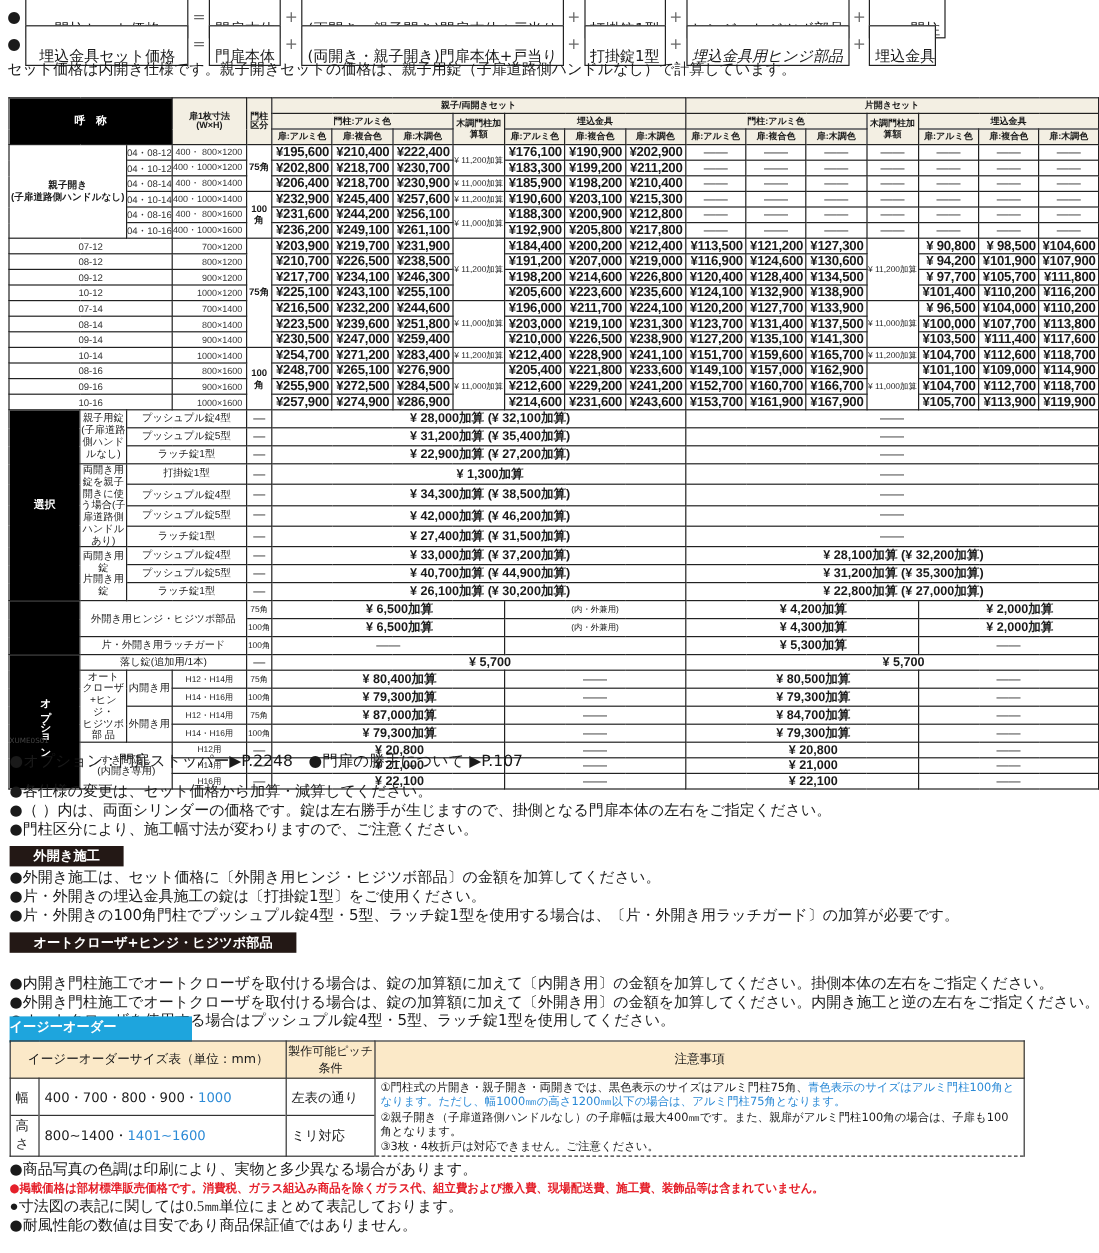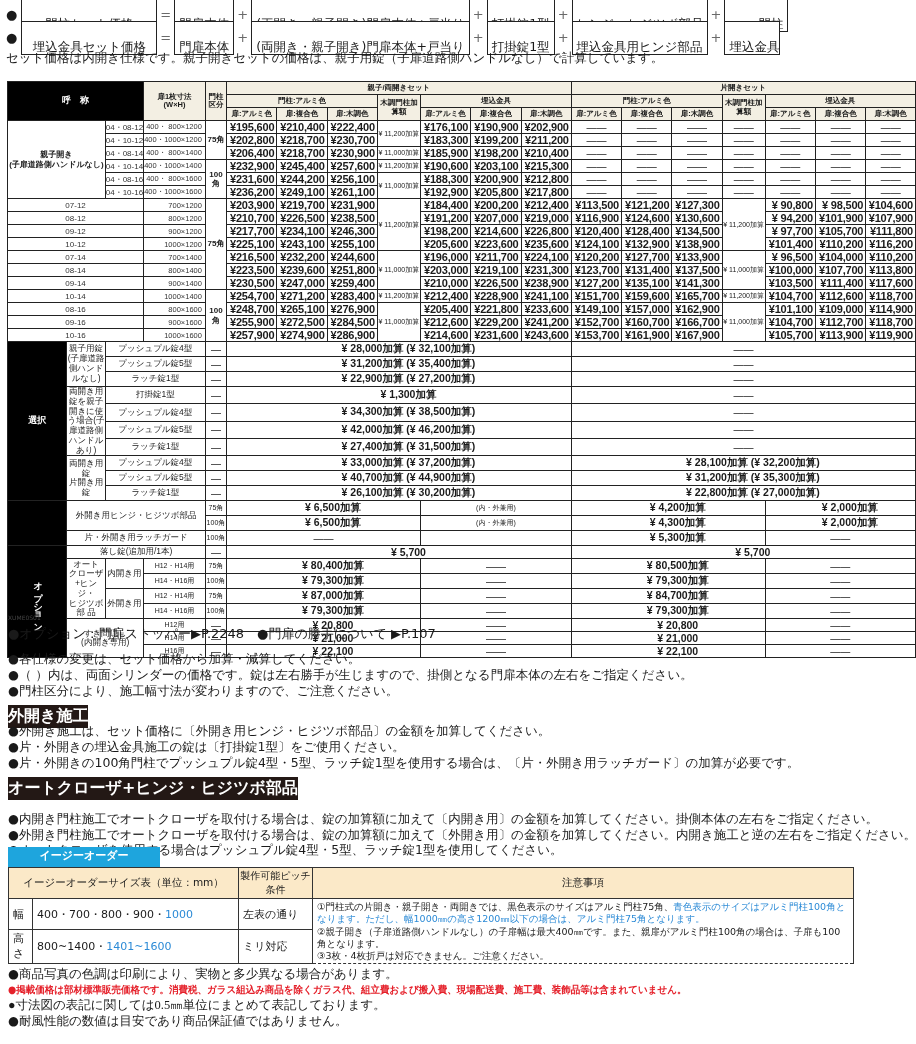--- a/index.html
+++ b/index.html
@@ -22,22 +22,22 @@
   table.price td.grp { font-size: 8px; font-weight: bold; line-height: 1.15; white-space: normal; }
   table.price td.wood { font-size: 7px; }
   table.price td.dash { font-size: 10px; }
   table.price td.side { background: #000; color: #fff; font-weight: bold; font-size: 9px; white-space: normal; line-height: 1.3; }
   table.price td.span { font-size: 10.5px; font-weight: bold; padding-left: 19px; }
   table.price td.opt { font-size: 8.5px; white-space: normal; line-height: 1.15; }
   table.price td.small { font-size: 7px; }
   .code-note { position: absolute; left: 8px; top: 614px; font-size: 6px; color: #444; }
 
   .line { position: absolute; left: 8px; font-size: 12.5px; white-space: nowrap; }
-  .section-head { position: absolute; left: 8px; background: #231815; color: #fff; font-weight: bold; font-size: 16px; padding: 1px 0; }
-  .easy-head { position: absolute; left: 8px; top: 847px; width: 152px; height: 22px; background: #1ea5dd; color: #fff; font-size: 11px; font-weight: bold; text-align: center; line-height: 17px; }
+  .section-head { position: absolute; left: 8px; background: #231815; color: #fff; font-weight: bold; font-size: 11px; padding: 1px 20px; }
+  .easy-head { position: absolute; left: 8px; top: 847px; width: 152px; height: 22px; background: #1ea5dd; color: #fff; font-size: 11px; font-weight: bold; text-align: left; line-height: 17px; }
 
   table.easy { position: absolute; left: 8px; top: 867px; width: 846px; border-collapse: collapse; font-size: 11px; }
   table.easy td, table.easy th { border: 1px solid #333; }
   table.easy th { background: #fbe9c8; font-weight: normal; height: 17px; font-size: 10.5px; }
   table.easy th.sm { font-size: 10px; }
   table.easy td { height: 29px; padding: 0 4px; }
   table.easy tr.r1 td { border-bottom: 1px dashed #333; }
   table.easy td.notes { font-size: 9.5px; line-height: 1.3; vertical-align: top; padding-top: 2px; }
   .blue { color: #2b8ad6; }
   .red { color: #e5202a; }
@@ -64,21 +64,21 @@
 <div class="formula" style="top:27px;">
   <span class="dot">●</span>
   <span class="box" style="width:136px;text-align:center;">埋込金具セット価格</span>
   <span class="op">=</span>
   <span class="box">門扉本体</span>
   <span class="op">+</span>
   <span class="box">(両開き・親子開き)門扉本体+戸当り</span>
   <span class="op">+</span>
   <span class="box">打掛錠1型</span>
   <span class="op">+</span>
-  <span class="box" style="width:136px;text-align:center;">埋込金具用ヒンジ部品</span>
+  <span class="box" style="width:136px;text-align:center;font-style:italic;">埋込金具用ヒンジ部品</span>
   <span class="op">+</span>
   <span class="box" style="width:56px;text-align:center;">埋込金具</span>
 </div>
 <div class="intro">セット価格は内開き仕様です。親子開きセットの価格は、親子用錠（子扉道路側ハンドルなし）で計算しています。</div>
 
 <table class="price">
   <colgroup>
     <col style="width:13px">
       <col style="width:50px">
       <col style="width:33px">

